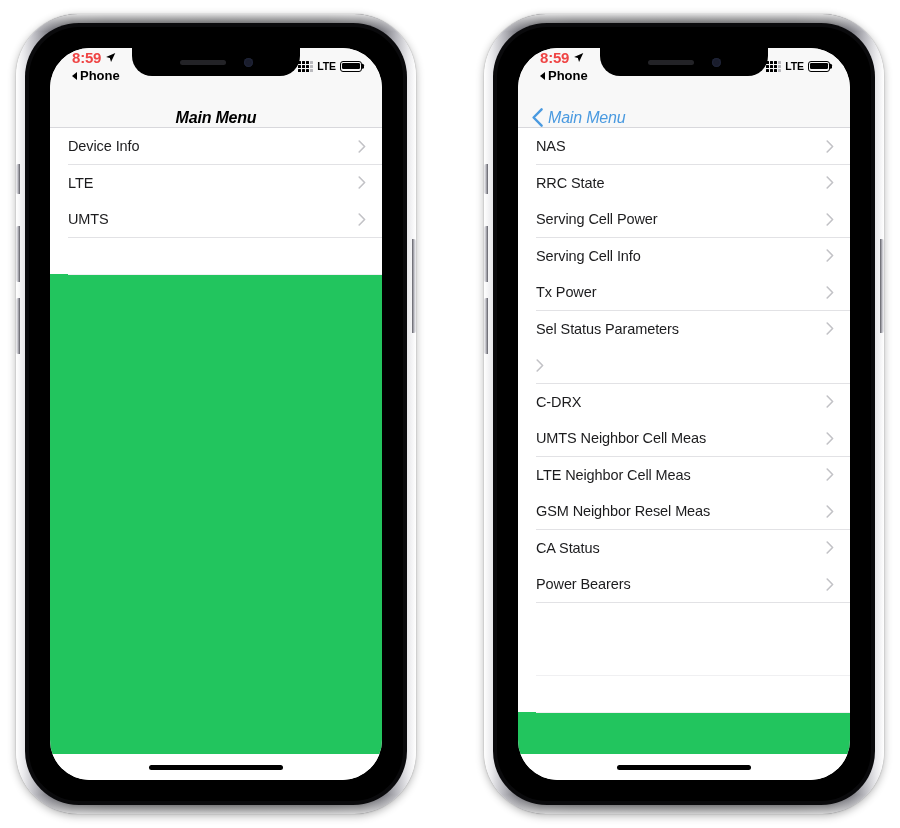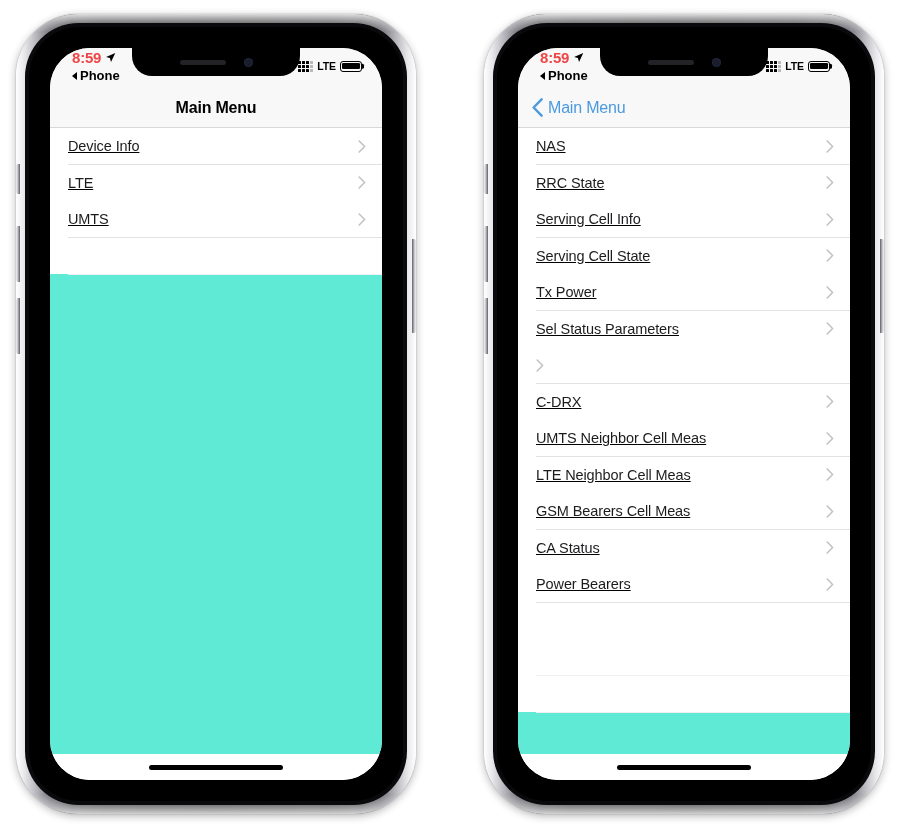--- a/index.html
+++ b/index.html
@@ -217,21 +217,22 @@
   }
 
   
   .navbar {
     position: relative;
     flex: 0 0 auto;
     height: 40px;
     background: #f8f8f8;
     border-bottom: 0.5px solid #d8d8dc;
     display: flex;
-    align-items: center;
+    align-items: flex-end;
+    font-style: italic;
   }
   .nav-title {
     width: 100%;
     text-align: center;
     font-size: 16px;
     font-weight: bold;
     color: #000;
     letter-spacing: -0.2px;
   }
   .nav-back {
@@ -247,23 +248,22 @@
   }
   .nav-back-label {
     font-size: 16px;
     color: #4a9ae0;
     letter-spacing: -0.2px;
   }
 
   
   .list {
     flex: 1 1 auto;
-    background: #5eead4;
+    background: #22c55e;
     overflow: hidden;
-    text-decoration: underline;
   }
   .row {
     position: relative;
     height: 36.5px;
     display: flex;
     align-items: center;
     padding-left: 18px;
     padding-right: 16px;
     background: #ffffff;
     cursor: pointer;
@@ -471,32 +471,32 @@
                 <path d="M1.2 1 L6.6 6.5 L1.2 12" fill="none" stroke="#c2c2c6" stroke-width="1.6" stroke-linecap="round" stroke-linejoin="round"></path>
               </svg>
             </div>
             <div class="row">
               <span class="row-label">RRC State</span>
               <svg class="row-chev" viewBox="0 0 8 13">
                 <path d="M1.2 1 L6.6 6.5 L1.2 12" fill="none" stroke="#c2c2c6" stroke-width="1.6" stroke-linecap="round" stroke-linejoin="round"></path>
               </svg>
             </div>
             <div class="row">
+              <span class="row-label">Serving Cell Power</span>
+              <svg class="row-chev" viewBox="0 0 8 13">
+                <path d="M1.2 1 L6.6 6.5 L1.2 12" fill="none" stroke="#c2c2c6" stroke-width="1.6" stroke-linecap="round" stroke-linejoin="round"></path>
+              </svg>
+            </div>
+            <div class="row">
               <span class="row-label">Serving Cell Info</span>
               <svg class="row-chev" viewBox="0 0 8 13">
                 <path d="M1.2 1 L6.6 6.5 L1.2 12" fill="none" stroke="#c2c2c6" stroke-width="1.6" stroke-linecap="round" stroke-linejoin="round"></path>
               </svg>
             </div>
             <div class="row">
-              <span class="row-label">Serving Cell State</span>
-              <svg class="row-chev" viewBox="0 0 8 13">
-                <path d="M1.2 1 L6.6 6.5 L1.2 12" fill="none" stroke="#c2c2c6" stroke-width="1.6" stroke-linecap="round" stroke-linejoin="round"></path>
-              </svg>
-            </div>
-            <div class="row">
               <span class="row-label">Tx Power</span>
               <svg class="row-chev" viewBox="0 0 8 13">
                 <path d="M1.2 1 L6.6 6.5 L1.2 12" fill="none" stroke="#c2c2c6" stroke-width="1.6" stroke-linecap="round" stroke-linejoin="round"></path>
               </svg>
             </div>
             <div class="row">
               <span class="row-label">Sel Status Parameters</span>
               <svg class="row-chev" viewBox="0 0 8 13">
                 <path d="M1.2 1 L6.6 6.5 L1.2 12" fill="none" stroke="#c2c2c6" stroke-width="1.6" stroke-linecap="round" stroke-linejoin="round"></path>
               </svg>
@@ -518,21 +518,21 @@
                 <path d="M1.2 1 L6.6 6.5 L1.2 12" fill="none" stroke="#c2c2c6" stroke-width="1.6" stroke-linecap="round" stroke-linejoin="round"></path>
               </svg>
             </div>
             <div class="row">
               <span class="row-label">LTE Neighbor Cell Meas</span>
               <svg class="row-chev" viewBox="0 0 8 13">
                 <path d="M1.2 1 L6.6 6.5 L1.2 12" fill="none" stroke="#c2c2c6" stroke-width="1.6" stroke-linecap="round" stroke-linejoin="round"></path>
               </svg>
             </div>
             <div class="row">
-              <span class="row-label">GSM Bearers Cell Meas</span>
+              <span class="row-label">GSM Neighbor Resel Meas</span>
               <svg class="row-chev" viewBox="0 0 8 13">
                 <path d="M1.2 1 L6.6 6.5 L1.2 12" fill="none" stroke="#c2c2c6" stroke-width="1.6" stroke-linecap="round" stroke-linejoin="round"></path>
               </svg>
             </div>
             <div class="row">
               <span class="row-label">CA Status</span>
               <svg class="row-chev" viewBox="0 0 8 13">
                 <path d="M1.2 1 L6.6 6.5 L1.2 12" fill="none" stroke="#c2c2c6" stroke-width="1.6" stroke-linecap="round" stroke-linejoin="round"></path>
               </svg>
             </div>

